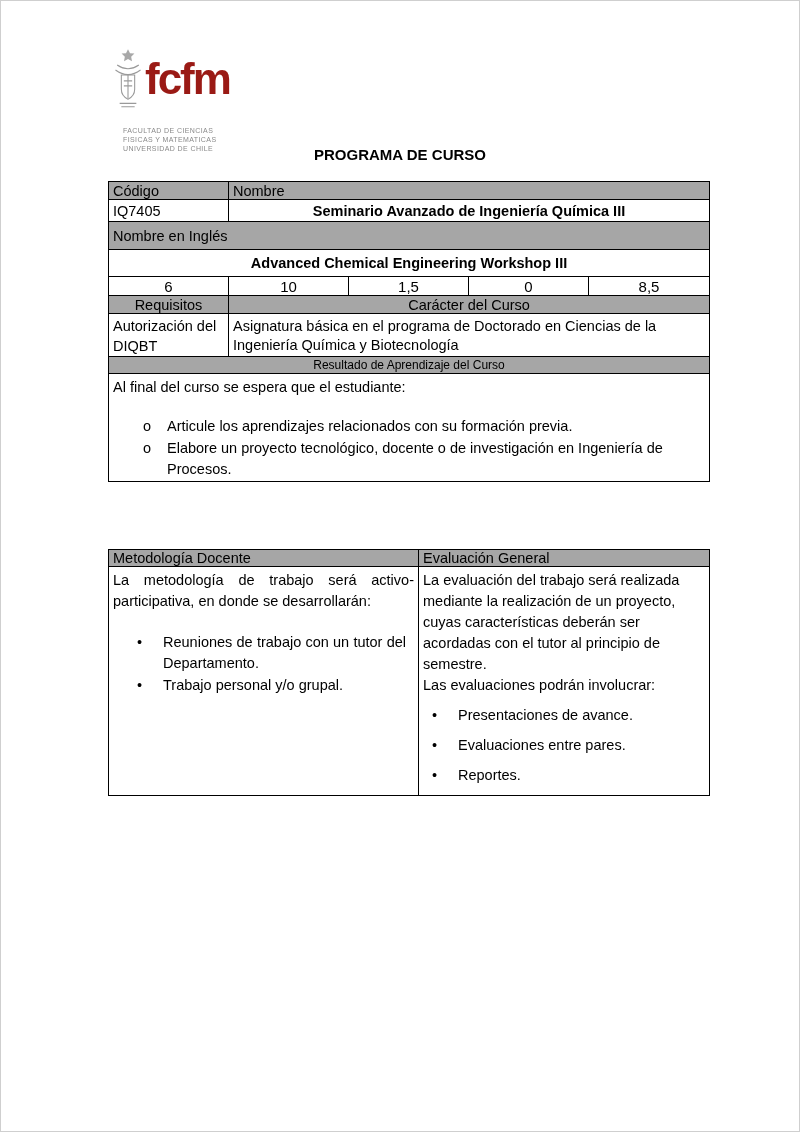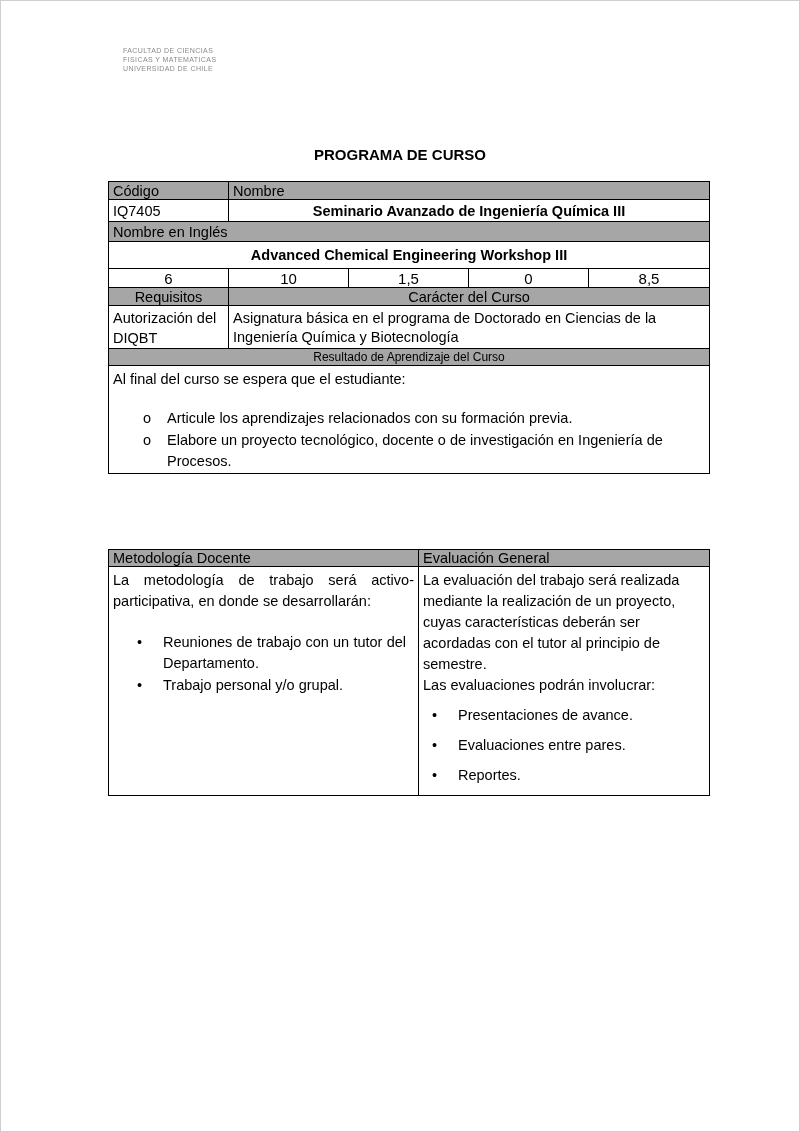--- a/index.html
+++ b/index.html
@@ -68,20 +68,35 @@
 
   .para { line-height:1.45; }
   .just { text-align:justify; }
 </style>
 </head>
 <body>
 
 <div class="page">
 
   <div class="logo">
+    <div class="logo-row">
+      <span class="crest">
+        <svg viewBox="0 0 36 80" width="30" height="76" xmlns="http://www.w3.org/2000/svg">
+          <g stroke="#9a9a9a" fill="none" stroke-width="1.3">
+            <path d="M18 3 l2.4 4.8 5.3 .5 -3.9 3.8 1 5.3 -4.8 -2.6 -4.8 2.6 1 -5.3 -3.9 -3.8 5.3 -.5 z" fill="#a8a8a8" stroke="none"></path>
+            <path d="M5 22 q13 9 26 0"></path>
+            <path d="M3 28 q15 11 30 0"></path>
+            <path d="M10 34 h16 v17 q0 8 -8 12 q-8 -4 -8 -12 z"></path>
+            <path d="M13 41 h10 M13 47 h10 M18 34 v28"></path>
+            <path d="M8 68 h20 M10 72 h16"></path>
+          </g>
+        </svg>
+      </span>
+      <span class="brand">fcfm</span>
+    </div>
     <div class="logo-caption">
       <div>FACULTAD DE CIENCIAS</div>
       <div>FISICAS Y MATEMATICAS</div>
       <div>UNIVERSIDAD DE CHILE</div>
     </div>
   </div>
 
   <div class="doc-title">PROGRAMA DE CURSO</div>
 
   <table class="t t1">
@@ -95,21 +110,21 @@
     <tbody>
         <tr>
       <td class="gray" style="height:18px">Código</td>
       <td class="gray" colspan="4">Nombre</td>
     </tr>
     <tr>
       <td style="height:22px">IQ7405</td>
       <td class="c b big" colspan="4">Seminario Avanzado de Ingeniería Química III</td>
     </tr>
     <tr>
-      <td class="gray" colspan="5" style="height:20px">Nombre en Inglés</td>
+      <td class="gray" colspan="5" style="height:28px">Nombre en Inglés</td>
     </tr>
     <tr>
       <td class="c b big" colspan="5" style="height:27px">Advanced Chemical Engineering Workshop III</td>
     </tr>
     <tr>
       <td class="c" style="height:19px;font-size:15px">6</td>
       <td class="c" style="font-size:15px">10</td>
       <td class="c" style="font-size:15px">1,5</td>
       <td class="c" style="font-size:15px">0</td>
       <td class="c" style="font-size:15px">8,5</td>

